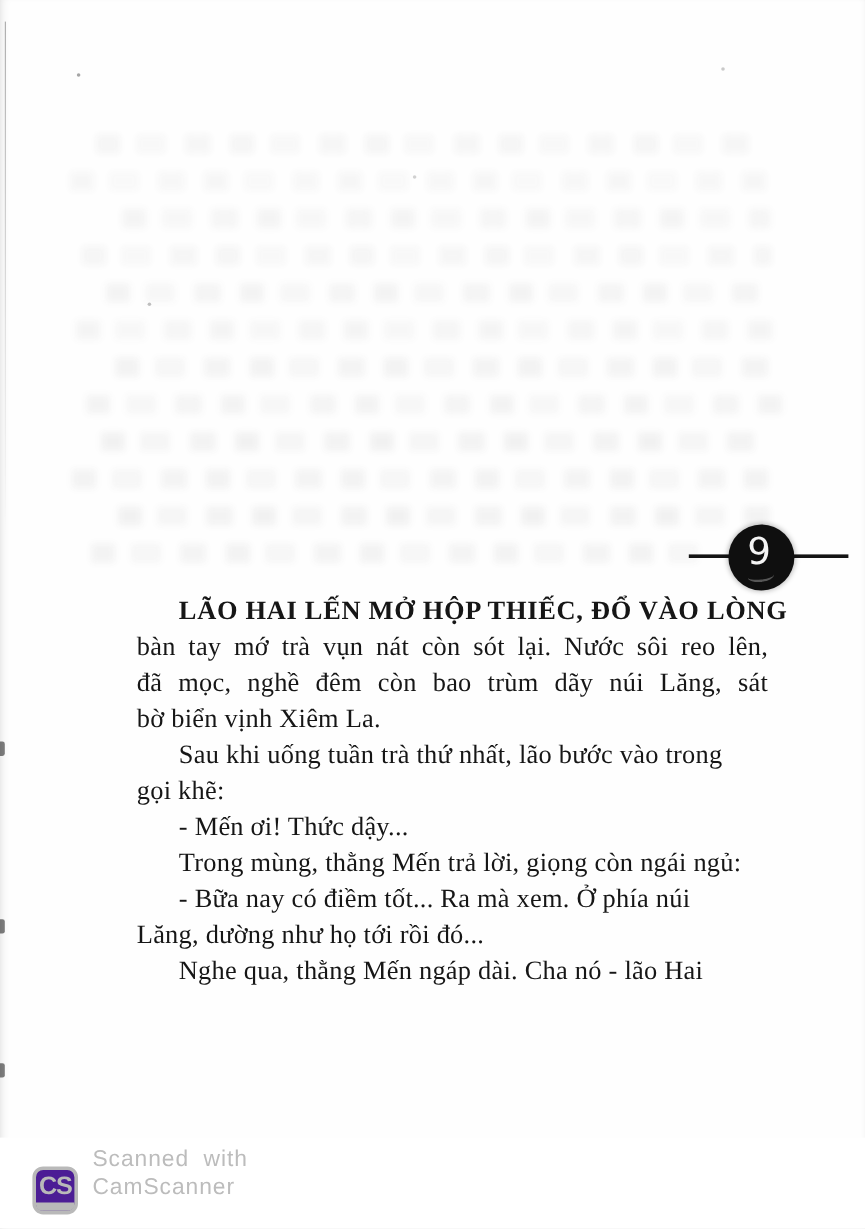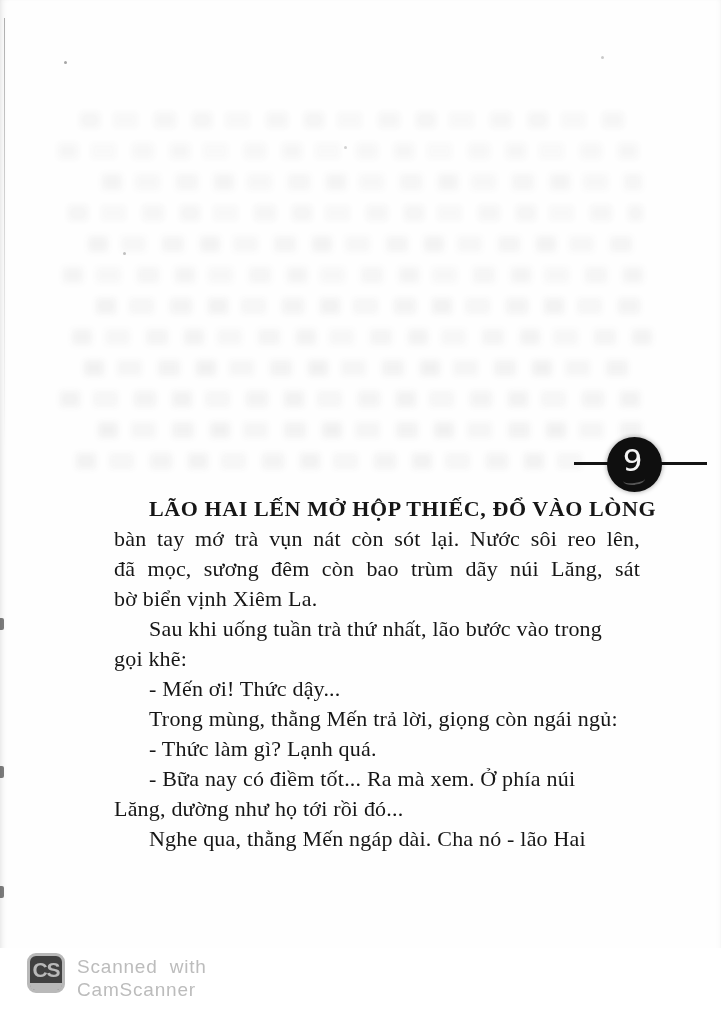--- a/index.html
+++ b/index.html
@@ -115,25 +115,25 @@
   }
   
   .footer {
     position: absolute;
     left: 0; top: 948px;
     width: 721px; height: 76px;
     background: #ffffff;
   }
   .cs-logo {
     position: absolute;
-    left: 27px; top: 5px;
+    left: 27px; top: 24px;
     width: 38px; height: 40px;
     border: 3px solid #b9b9b9;
     border-radius: 9px;
-    background: #404040;
+    background: #4c1d95;
     box-sizing: border-box;
   }
   .cs-logo .cs-text {
     position: absolute;
     left: 0; right: 0; top: 2px;
     text-align: center;
     font-family: "Liberation Sans", sans-serif;
     font-weight: 700;
     font-size: 21px;
     letter-spacing: -1px;
@@ -189,27 +189,26 @@
 
   <div class="pagenum-rule"></div>
   <div class="pagenum-badge">
     <div class="num">9</div>
     <div class="smudge"></div>
   </div>
 
   <div class="textblock">
     <div class="line title indent">LÃO HAI LẾN MỞ HỘP THIẾC, ĐỔ VÀO LÒNG</div>
     <div class="line full">bàn tay mớ trà vụn nát còn sót lại. Nước sôi reo lên,</div>
-    <div class="line full">đã mọc, sương đêm còn bao trùm dãy núi Lăng, sát</div>
+    <div class="line full">đã mọc, nghề đêm còn bao trùm dãy núi Lăng, sát</div>
     <div class="line">bờ biển vịnh Xiêm La.</div>
     <div class="line indent">Sau khi uống tuần trà thứ nhất, lão bước vào trong</div>
     <div class="line">gọi khẽ:</div>
     <div class="line indent">- Mến ơi! Thức dậy...</div>
     <div class="line indent">Trong mùng, thằng Mến trả lời, giọng còn ngái ngủ:</div>
-    <div class="line indent">- Thức làm gì? Lạnh quá.</div>
     <div class="line indent">- Bữa nay có điềm tốt... Ra mà xem. Ở phía núi</div>
     <div class="line">Lăng, dường như họ tới rồi đó...</div>
     <div class="line indent">Nghe qua, thằng Mến ngáp dài. Cha nó - lão Hai</div>
   </div>
 
   <div class="footer">
     <div class="cs-logo">
       <div class="cs-text">CS</div>
       <div class="cs-strip"></div>
     </div>

